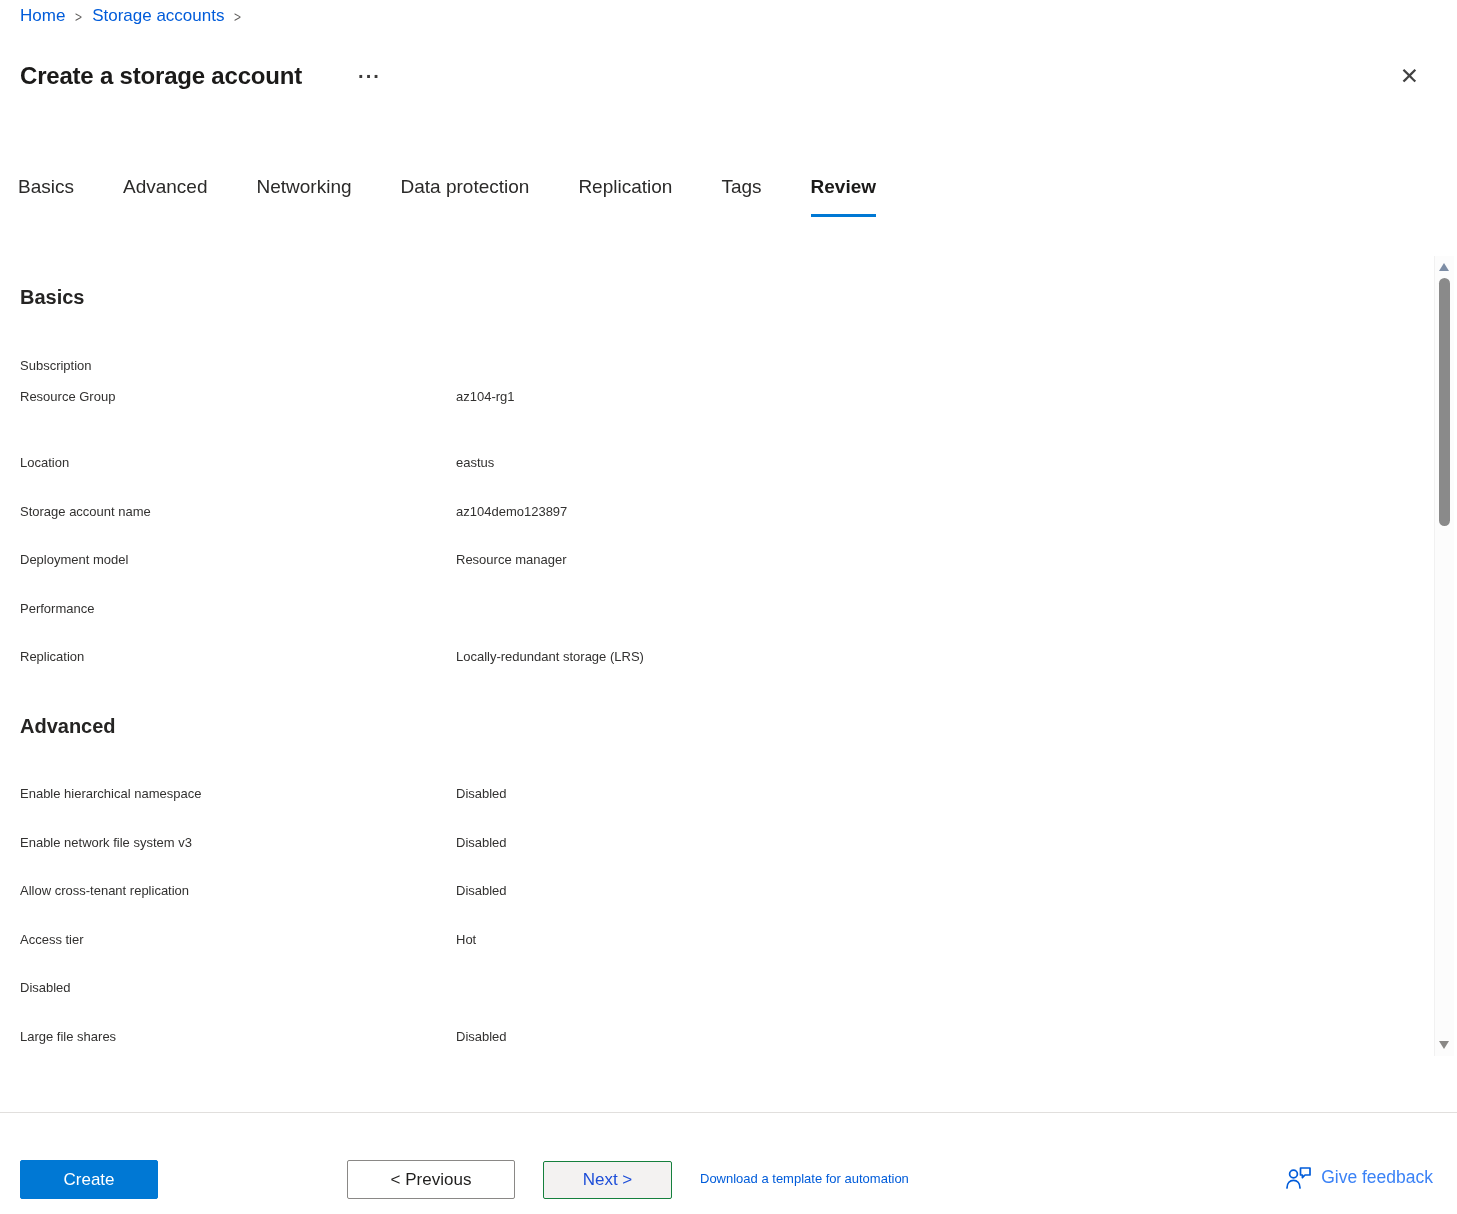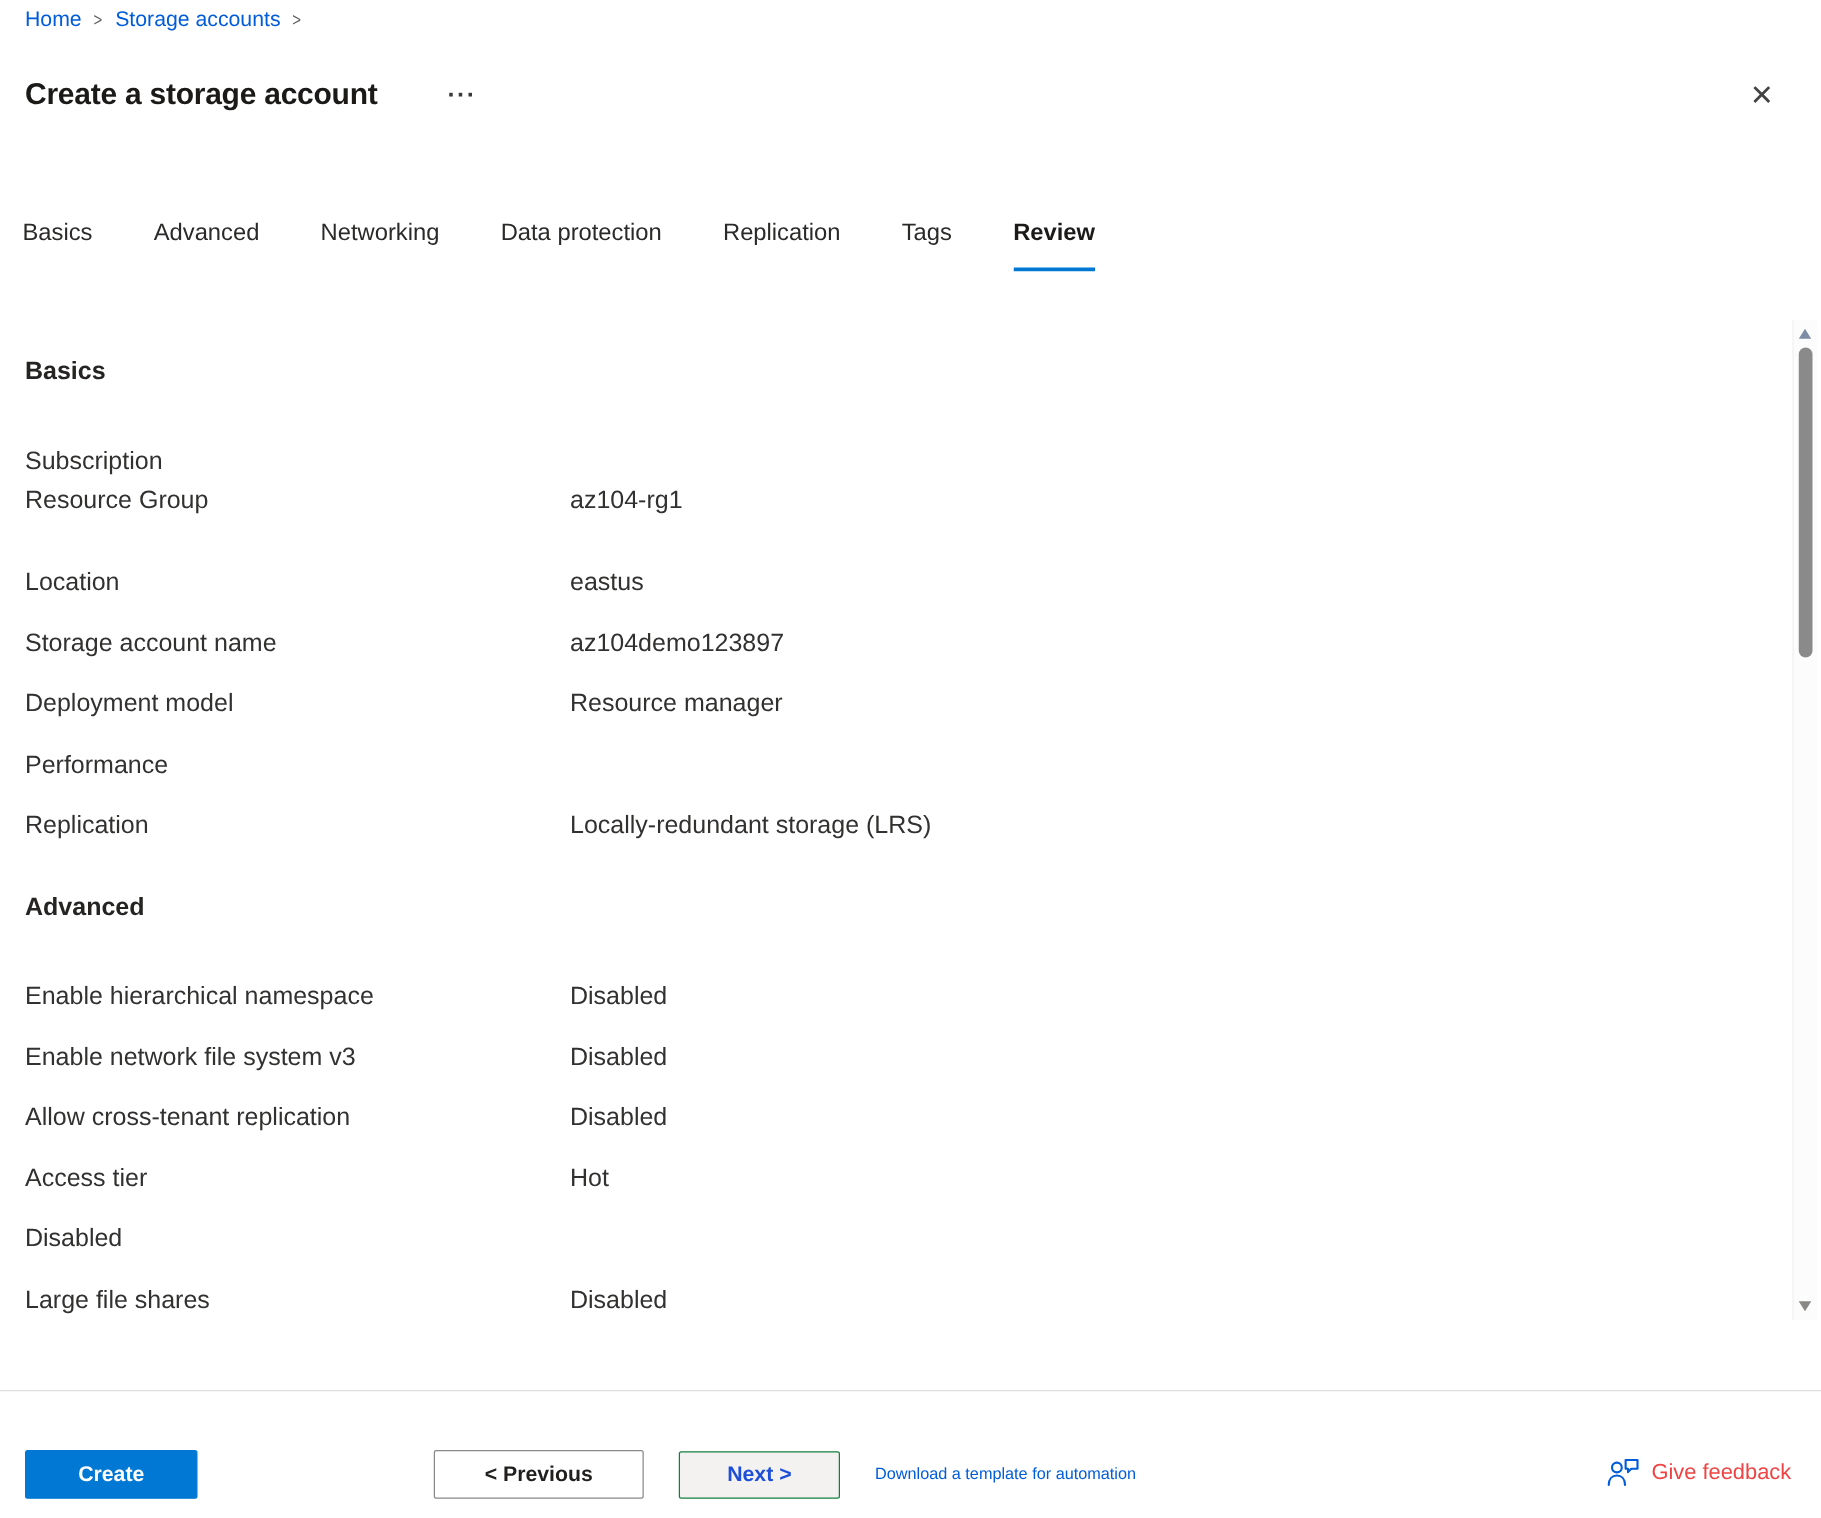--- a/index.html
+++ b/index.html
@@ -24,41 +24,41 @@
   .close-btn{margin-left:auto;margin-right:14px;border:none;background:none;color:#424242;
     font-size:23px;font-weight:300;cursor:pointer;line-height:1;padding:4px;}
 
   
   .tabs{position:absolute;top:172px;left:18px;display:flex;gap:49px;}
   .tab{font-size:19px;color:#2b2a29;padding:4px 0 16px 0;border-bottom:3px solid transparent;cursor:pointer;}
   .tab.active{font-weight:700;border-bottom-color:#0078d4;color:#1b1a19;}
 
   
   .section-heading{position:absolute;left:20px;margin:0;font-size:20px;font-weight:700;color:#252423;}
-  .row{position:absolute;left:20px;right:70px;display:flex;font-size:20px;color:#323130;}
+  .row{position:absolute;left:20px;right:70px;display:flex;font-size:13px;color:#323130;}
   .row .label{width:436px;flex:0 0 436px;}
   .row .value{flex:1;}
 
   
   .scroll-rail{position:absolute;top:256px;right:3px;width:19px;height:800px;background:#fcfcfc;border-left:1px solid #f1f1f1;}
   .scroll-up{position:absolute;top:7px;left:4px;width:0;height:0;
     border-left:5.5px solid transparent;border-right:5.5px solid transparent;border-bottom:8px solid #7d8da5;cursor:pointer;}
   .scroll-thumb{position:absolute;top:22px;left:4px;width:11px;height:248px;background:#8a8a8a;border-radius:6px;cursor:grab;}
   .scroll-down{position:absolute;bottom:7px;left:4px;width:0;height:0;
     border-left:5.5px solid transparent;border-right:5.5px solid transparent;border-top:8px solid #8a8886;cursor:pointer;}
 
   
   .footer-divider{position:absolute;top:1112px;left:0;width:1457px;height:1px;background:#e1dfdd;}
   .btn{position:absolute;display:flex;align-items:center;justify-content:center;
-    font-family:inherit;font-size:17px;font-weight:700;border-radius:2px;cursor:pointer;box-sizing:border-box;}
+    font-family:inherit;font-size:17px;font-weight:400;border-radius:2px;cursor:pointer;box-sizing:border-box;}
   .btn-create{left:20px;top:1160px;width:138px;height:39px;background:#0078d4;color:#ffffff;border:1px solid #0078d4;}
   .btn-previous{left:347px;top:1160px;width:168px;height:39px;background:#ffffff;color:#201f1e;border:1px solid #8a8886;}
   .btn-next{left:543px;top:1161px;width:129px;height:38px;background:#f3f2f1;color:#1d4ed8;border:1px solid #15803d;cursor:default;}
   .link-download{position:absolute;left:700px;top:1171px;font-size:13px;color:#015cda;}
-  .feedback{position:absolute;right:24px;top:1166px;display:flex;align-items:center;gap:9px;color:#ef4444;font-size:17.5px;cursor:pointer;}
+  .feedback{position:absolute;right:24px;top:1166px;display:flex;align-items:center;gap:9px;color:#3b82f6;font-size:17.5px;cursor:pointer;}
   .feedback svg{display:block;}
 </style>
 </head>
 <body>
 
 <nav class="breadcrumb">
   <a class="crumb">Home</a>
   <span class="crumb-sep">&gt;</span>
   <a class="crumb">Storage accounts</a>
   <span class="crumb-sep">&gt;</span>

